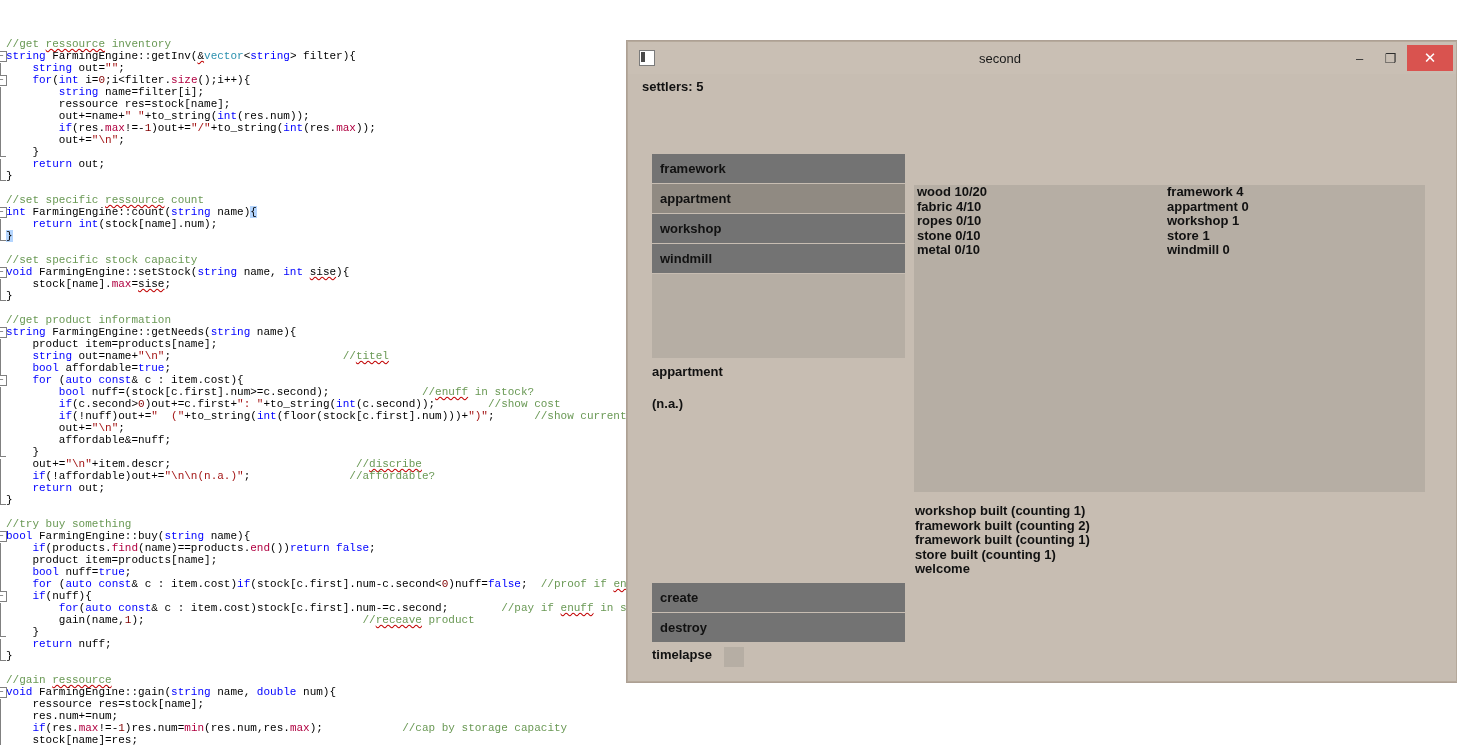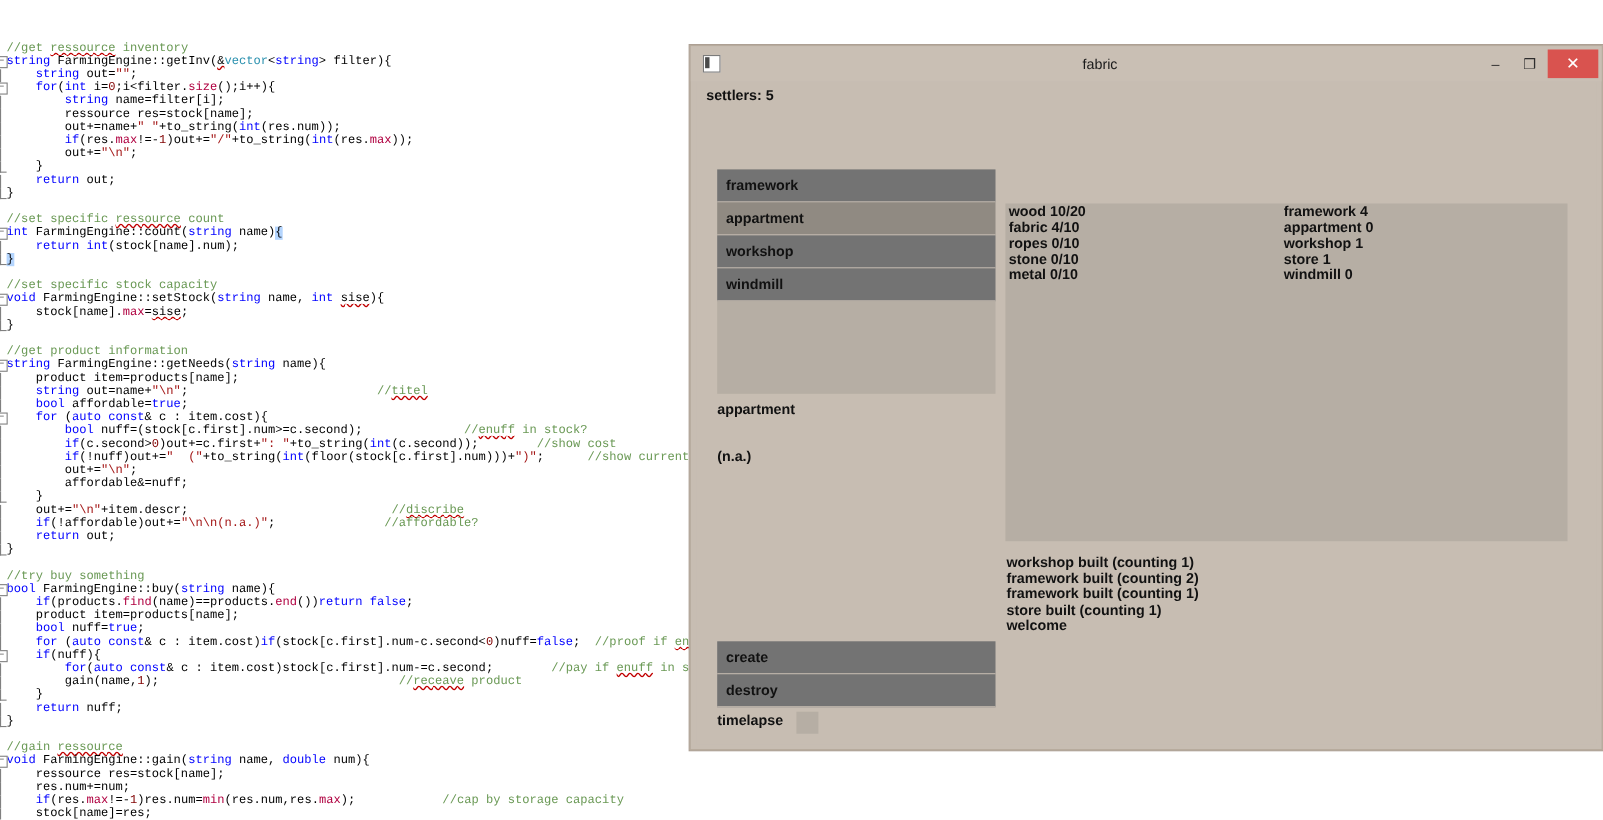--- a/index.html
+++ b/index.html
@@ -145,21 +145,21 @@
   }
   #detail-desc {
     margin-top: 10px;
     font-size: 13px;
     font-weight: bold;
     color: #111111;
     line-height: 16px;
     width: 240px;
   }
   #detail-na {
-    margin-top: 27px;
+    margin-top: 16px;
     font-size: 13px;
     font-weight: bold;
     color: #111111;
   }
   #action-buttons {
     position: absolute;
     left: 0; bottom: 0;
     width: 253px;
   }
 
@@ -224,21 +224,21 @@
 <body>
 
 <div id="code-editor">
   <div id="code-lines"><div class="cl"><span><span class="cmg">//get <span class="err">ressource</span> inventory</span></span></div><div class="cl"><span class="fold">−</span><span><span class="kw">string</span> FarmingEngine::getInv(<span class="err">&amp;</span><span class="ty">vector</span>&lt;<span class="kw">string</span>&gt; filter){</span></div><div class="cl"><span class="foldline"></span><span>    <span class="kw">string</span> out=<span class="str">""</span>;</span></div><div class="cl"><span class="fold" style="left:-4px">−</span><span>    <span class="kw">for</span>(<span class="kw">int</span> i=<span class="num">0</span>;i&lt;filter.<span class="mem">size</span>();i++){</span></div><div class="cl"><span class="foldline"></span><span>        <span class="kw">string</span> name=filter[i];</span></div><div class="cl"><span class="foldline"></span><span>        ressource res=stock[name];</span></div><div class="cl"><span class="foldline"></span><span>        out+=name+<span class="str">" "</span>+to_string(<span class="kw">int</span>(res.num));</span></div><div class="cl"><span class="foldline"></span><span>        <span class="kw">if</span>(res.<span class="mem">max</span>!=-<span class="num">1</span>)out+=<span class="str">"/"</span>+to_string(<span class="kw">int</span>(res.<span class="mem">max</span>));</span></div><div class="cl"><span class="foldline"></span><span>        out+=<span class="str">"\n"</span>;</span></div><div class="cl"><span class="foldend"></span><span>    }</span></div><div class="cl"><span class="foldline"></span><span>    <span class="kw">return</span> out;</span></div><div class="cl"><span class="foldend"></span><span>}</span></div><div class="cl"><span></span></div><div class="cl"><span><span class="cmg">//set specific <span class="err">ressource</span> count</span></span></div><div class="cl"><span class="fold">−</span><span><span class="kw">int</span> FarmingEngine::count(<span class="kw">string</span> name)<span style="background:#b4d5fe">{</span></span></div><div class="cl"><span class="foldline"></span><span>    <span class="kw">return</span> <span class="kw">int</span>(stock[name].num);</span></div><div class="cl"><span class="foldend"></span><span><span style="background:#b4d5fe">}</span></span></div><div class="cl"><span></span></div><div class="cl"><span><span class="cmg">//set specific stock capacity</span></span></div><div class="cl"><span class="fold">−</span><span><span class="kw">void</span> FarmingEngine::setStock(<span class="kw">string</span> name, <span class="kw">int</span> <span class="err">sise</span>){</span></div><div class="cl"><span class="foldline"></span><span>    stock[name].<span class="mem">max</span>=<span class="err">sise</span>;</span></div><div class="cl"><span class="foldend"></span><span>}</span></div><div class="cl"><span></span></div><div class="cl"><span><span class="cmg">//get product information</span></span></div><div class="cl"><span class="fold">−</span><span><span class="kw">string</span> FarmingEngine::getNeeds(<span class="kw">string</span> name){</span></div><div class="cl"><span class="foldline"></span><span>    product item=products[name];</span></div><div class="cl"><span class="foldline"></span><span>    <span class="kw">string</span> out=name+<span class="str">"\n"</span>;                          <span class="cmg">//<span class="err">titel</span></span></span></div><div class="cl"><span class="foldline"></span><span>    <span class="kw">bool</span> affordable=<span class="kw">true</span>;</span></div><div class="cl"><span class="fold" style="left:-4px">−</span><span>    <span class="kw">for</span> (<span class="kw">auto</span> <span class="kw">const</span>&amp; c : item.cost){</span></div><div class="cl"><span class="foldline"></span><span>        <span class="kw">bool</span> nuff=(stock[c.first].num&gt;=c.second);              <span class="cmg">//<span class="err">enuff</span> in stock?</span></span></div><div class="cl"><span class="foldline"></span><span>        <span class="kw">if</span>(c.second&gt;<span class="num">0</span>)out+=c.first+<span class="str">": "</span>+to_string(<span class="kw">int</span>(c.second));        <span class="cmg">//show cost</span></span></div><div class="cl"><span class="foldline"></span><span>        <span class="kw">if</span>(!nuff)out+=<span class="str">"  ("</span>+to_string(<span class="kw">int</span>(floor(stock[c.first].num)))+<span class="str">")"</span>;      <span class="cmg">//show current stock if not </span></span></div><div class="cl"><span class="foldline"></span><span>        out+=<span class="str">"\n"</span>;</span></div><div class="cl"><span class="foldline"></span><span>        affordable&amp;=nuff;</span></div><div class="cl"><span class="foldend"></span><span>    }</span></div><div class="cl"><span class="foldline"></span><span>    out+=<span class="str">"\n"</span>+item.descr;                            <span class="cmg">//<span class="err">discribe</span></span></span></div><div class="cl"><span class="foldline"></span><span>    <span class="kw">if</span>(!affordable)out+=<span class="str">"\n\n(n.a.)"</span>;               <span class="cmg">//affordable?</span></span></div><div class="cl"><span class="foldline"></span><span>    <span class="kw">return</span> out;</span></div><div class="cl"><span class="foldend"></span><span>}</span></div><div class="cl"><span></span></div><div class="cl"><span><span class="cmg">//try buy something</span></span></div><div class="cl"><span class="fold">−</span><span><span class="kw">bool</span> FarmingEngine::buy(<span class="kw">string</span> name){</span></div><div class="cl"><span class="foldline"></span><span>    <span class="kw">if</span>(products.<span class="mem">find</span>(name)==products.<span class="mem">end</span>())<span class="kw">return</span> <span class="kw">false</span>;</span></div><div class="cl"><span class="foldline"></span><span>    product item=products[name];</span></div><div class="cl"><span class="foldline"></span><span>    <span class="kw">bool</span> nuff=<span class="kw">true</span>;</span></div><div class="cl"><span class="foldline"></span><span>    <span class="kw">for</span> (<span class="kw">auto</span> <span class="kw">const</span>&amp; c : item.cost)<span class="kw">if</span>(stock[c.first].num-c.second&lt;<span class="num">0</span>)nuff=<span class="kw">false</span>;  <span class="cmg">//proof if <span class="err">enuff</span> in stock</span></span></div><div class="cl"><span class="fold" style="left:-4px">−</span><span>    <span class="kw">if</span>(nuff){</span></div><div class="cl"><span class="foldline"></span><span>        <span class="kw">for</span>(<span class="kw">auto</span> <span class="kw">const</span>&amp; c : item.cost)stock[c.first].num-=c.second;        <span class="cmg">//pay if <span class="err">enuff</span> in stock</span></span></div><div class="cl"><span class="foldline"></span><span>        gain(name,<span class="num">1</span>);                                 <span class="cmg">//<span class="err">receave</span> product</span></span></div><div class="cl"><span class="foldend"></span><span>    }</span></div><div class="cl"><span class="foldline"></span><span>    <span class="kw">return</span> nuff;</span></div><div class="cl"><span class="foldend"></span><span>}</span></div><div class="cl"><span></span></div><div class="cl"><span><span class="cmg">//gain <span class="err">ressource</span></span></span></div><div class="cl"><span class="fold">−</span><span><span class="kw">void</span> FarmingEngine::gain(<span class="kw">string</span> name, <span class="kw">double</span> num){</span></div><div class="cl"><span class="foldline"></span><span>    ressource res=stock[name];</span></div><div class="cl"><span class="foldline"></span><span>    res.num+=num;</span></div><div class="cl"><span class="foldline"></span><span>    <span class="kw">if</span>(res.<span class="mem">max</span>!=-<span class="num">1</span>)res.num=<span class="mem">min</span>(res.num,res.<span class="mem">max</span>);            <span class="cmg">//cap by storage capacity</span></span></div><div class="cl"><span class="foldline"></span><span>    stock[name]=res;</span></div></div>
 </div>
 
 <div id="app-window">
 
   <div id="titlebar">
     <div id="titlebar-icon"></div>
-    <div id="titlebar-title">fabric</div>
+    <div id="titlebar-title">second</div>
     <div class="win-btn" id="btn-min">–</div>
     <div class="win-btn" id="btn-max">❐</div>
     <div class="win-btn" id="btn-close">✕</div>
   </div>
 
   <div id="app-body">
 
     <div id="settlers-bar">settlers: 5</div>
 
     <div id="panels">

